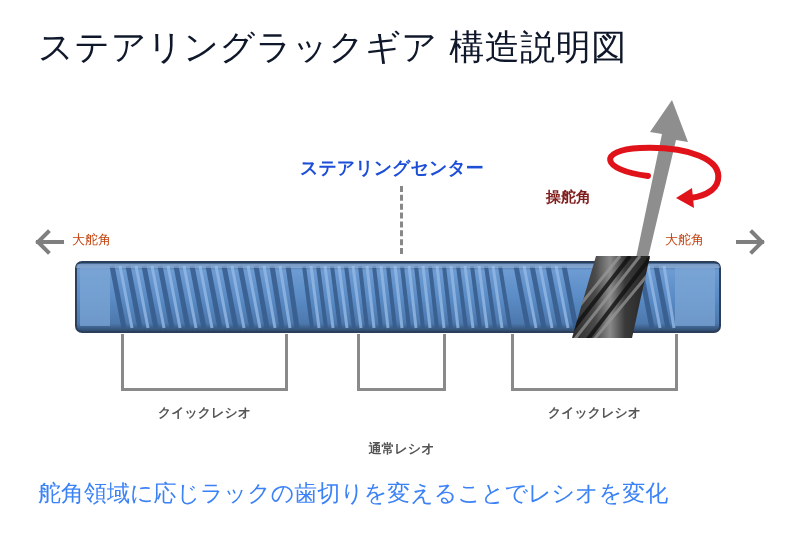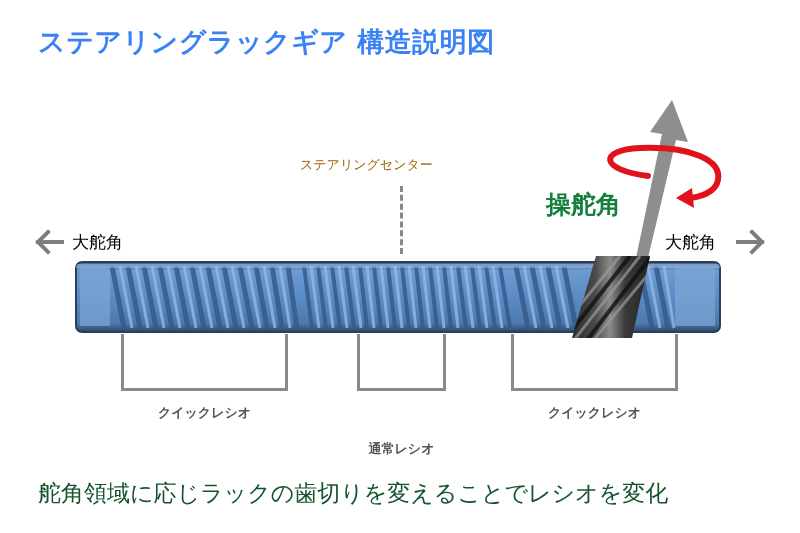--- a/index.html
+++ b/index.html
@@ -1,26 +1,26 @@
 <!DOCTYPE html>
 <html><head>
 <meta charset="utf-8">
 <style>
   html, body { margin: 0; padding: 0; background: #ffffff; }
   body { width: 800px; height: 533px; position: relative; overflow: hidden;
          font-family: "DejaVu Sans", "Liberation Sans", sans-serif; color: #4a4a4a; }
   .abs { position: absolute; }
-  .title { left: 38px; top: 24px; font-size: 27px; font-weight: bold; color: #3b82f6; letter-spacing: 0.5px; white-space: nowrap; }
-  .center-label { left: 300px; top: 156px; font-size: 13px; color: #a16207; white-space: nowrap; }
+  .title { left: 38px; top: 24px; font-size: 35px; font-weight: normal; color: #0f172a; letter-spacing: 0.5px; white-space: nowrap; }
+  .center-label { left: 300px; top: 156px; font-size: 18px; color: #1d4ed8; white-space: nowrap; font-weight: bold; }
   .center-line { left: 400px; top: 186px; width: 0; height: 68px; border-left: 3px dashed #888; }
-  .dir-label { font-size: 17px; color: #000000; white-space: nowrap; }
-  .steer-label { left: 546px; top: 188px; font-size: 25px; font-weight: bold; color: #15803d; white-space: nowrap; }
+  .dir-label { font-size: 13px; color: #c2410c; white-space: nowrap; }
+  .steer-label { left: 546px; top: 188px; font-size: 15px; font-weight: bold; color: #7f1d1d; white-space: nowrap; }
   .bracket { border: 3px solid #8a8a8a; border-top: none; box-sizing: border-box; }
   .bracket-label { font-size: 13px; font-weight: bold; color: #555; white-space: nowrap; text-align: center; }
-  .caption { left: 38px; top: 478px; font-size: 23px; color: #14532d; white-space: nowrap; }
+  .caption { left: 38px; top: 478px; font-size: 23px; color: #3b82f6; white-space: nowrap; }
   svg { position: absolute; left: 0; top: 0; }
 </style>
 </head>
 <body>
 
 <div class="abs title">ステアリングラックギア 構造説明図</div>
 
 <svg width="800" height="533" viewBox="0 0 800 533">
   <defs>
     <linearGradient id="rackGrad" x1="0" y1="0" x2="0" y2="1">

